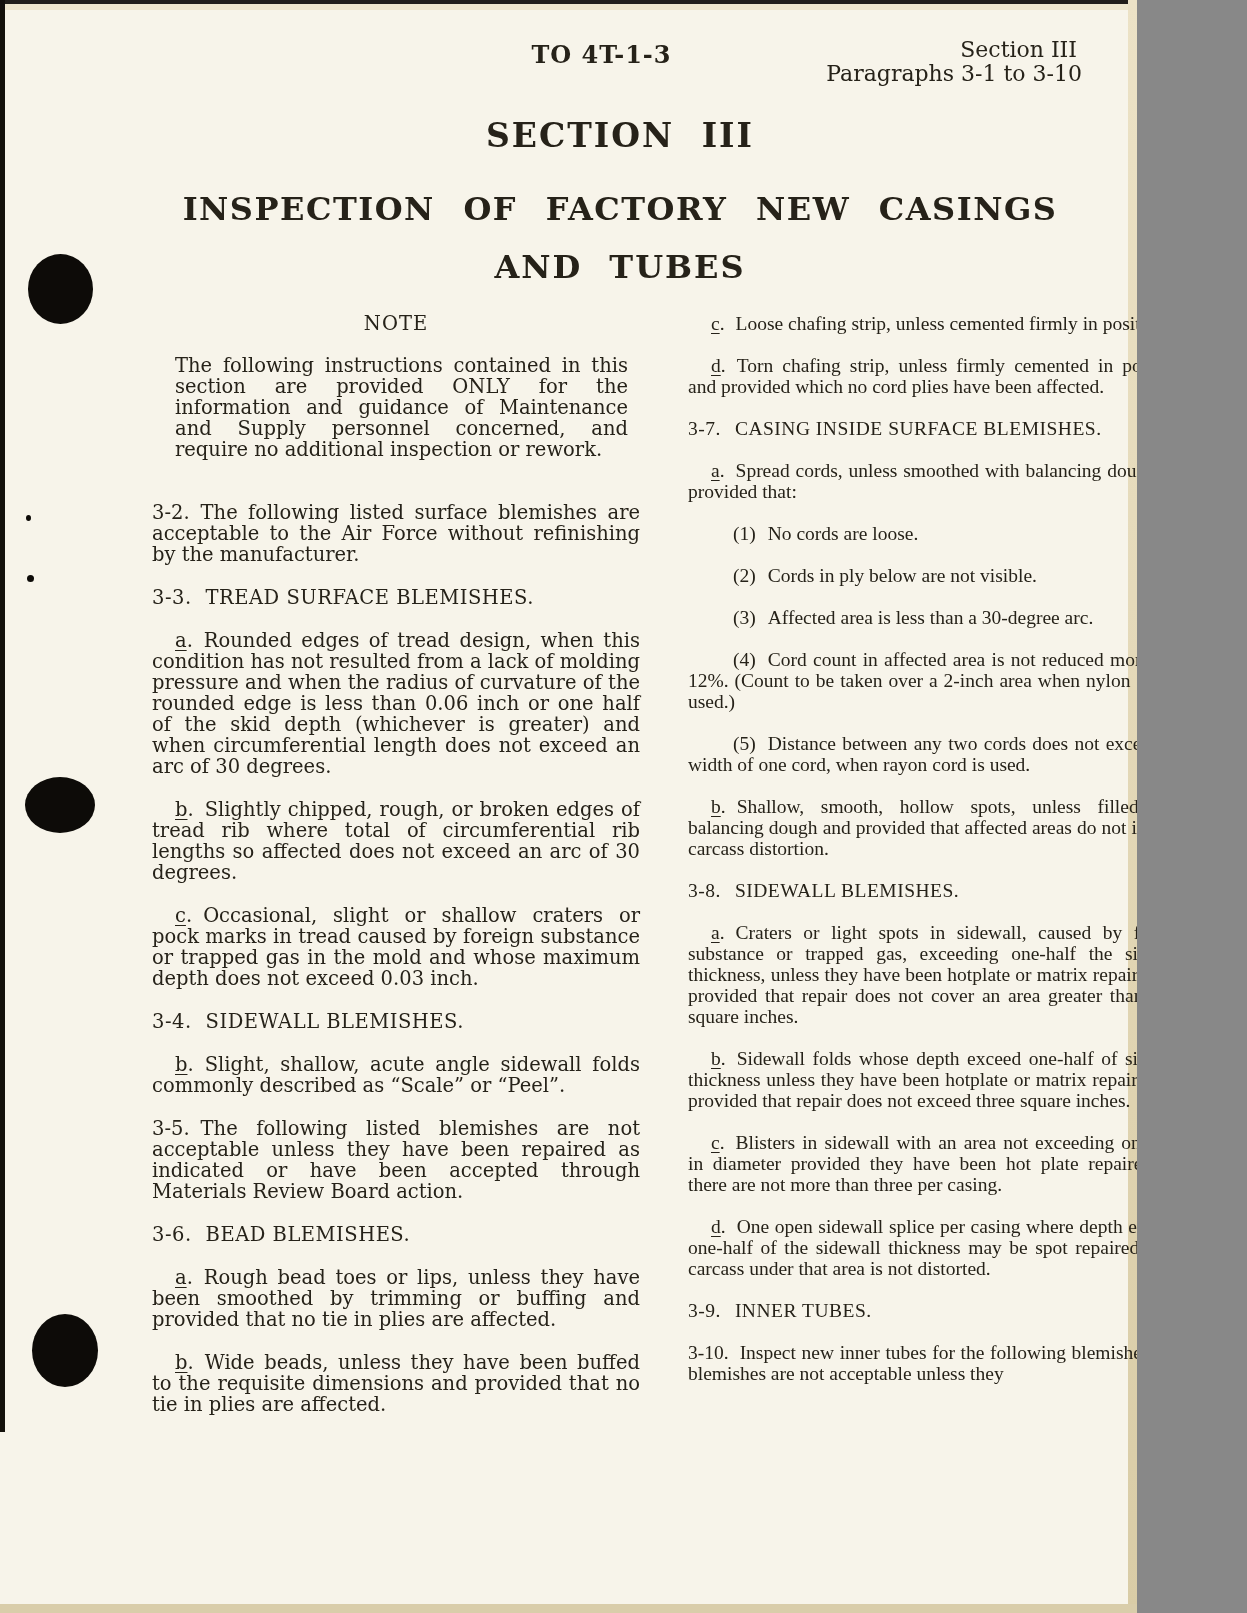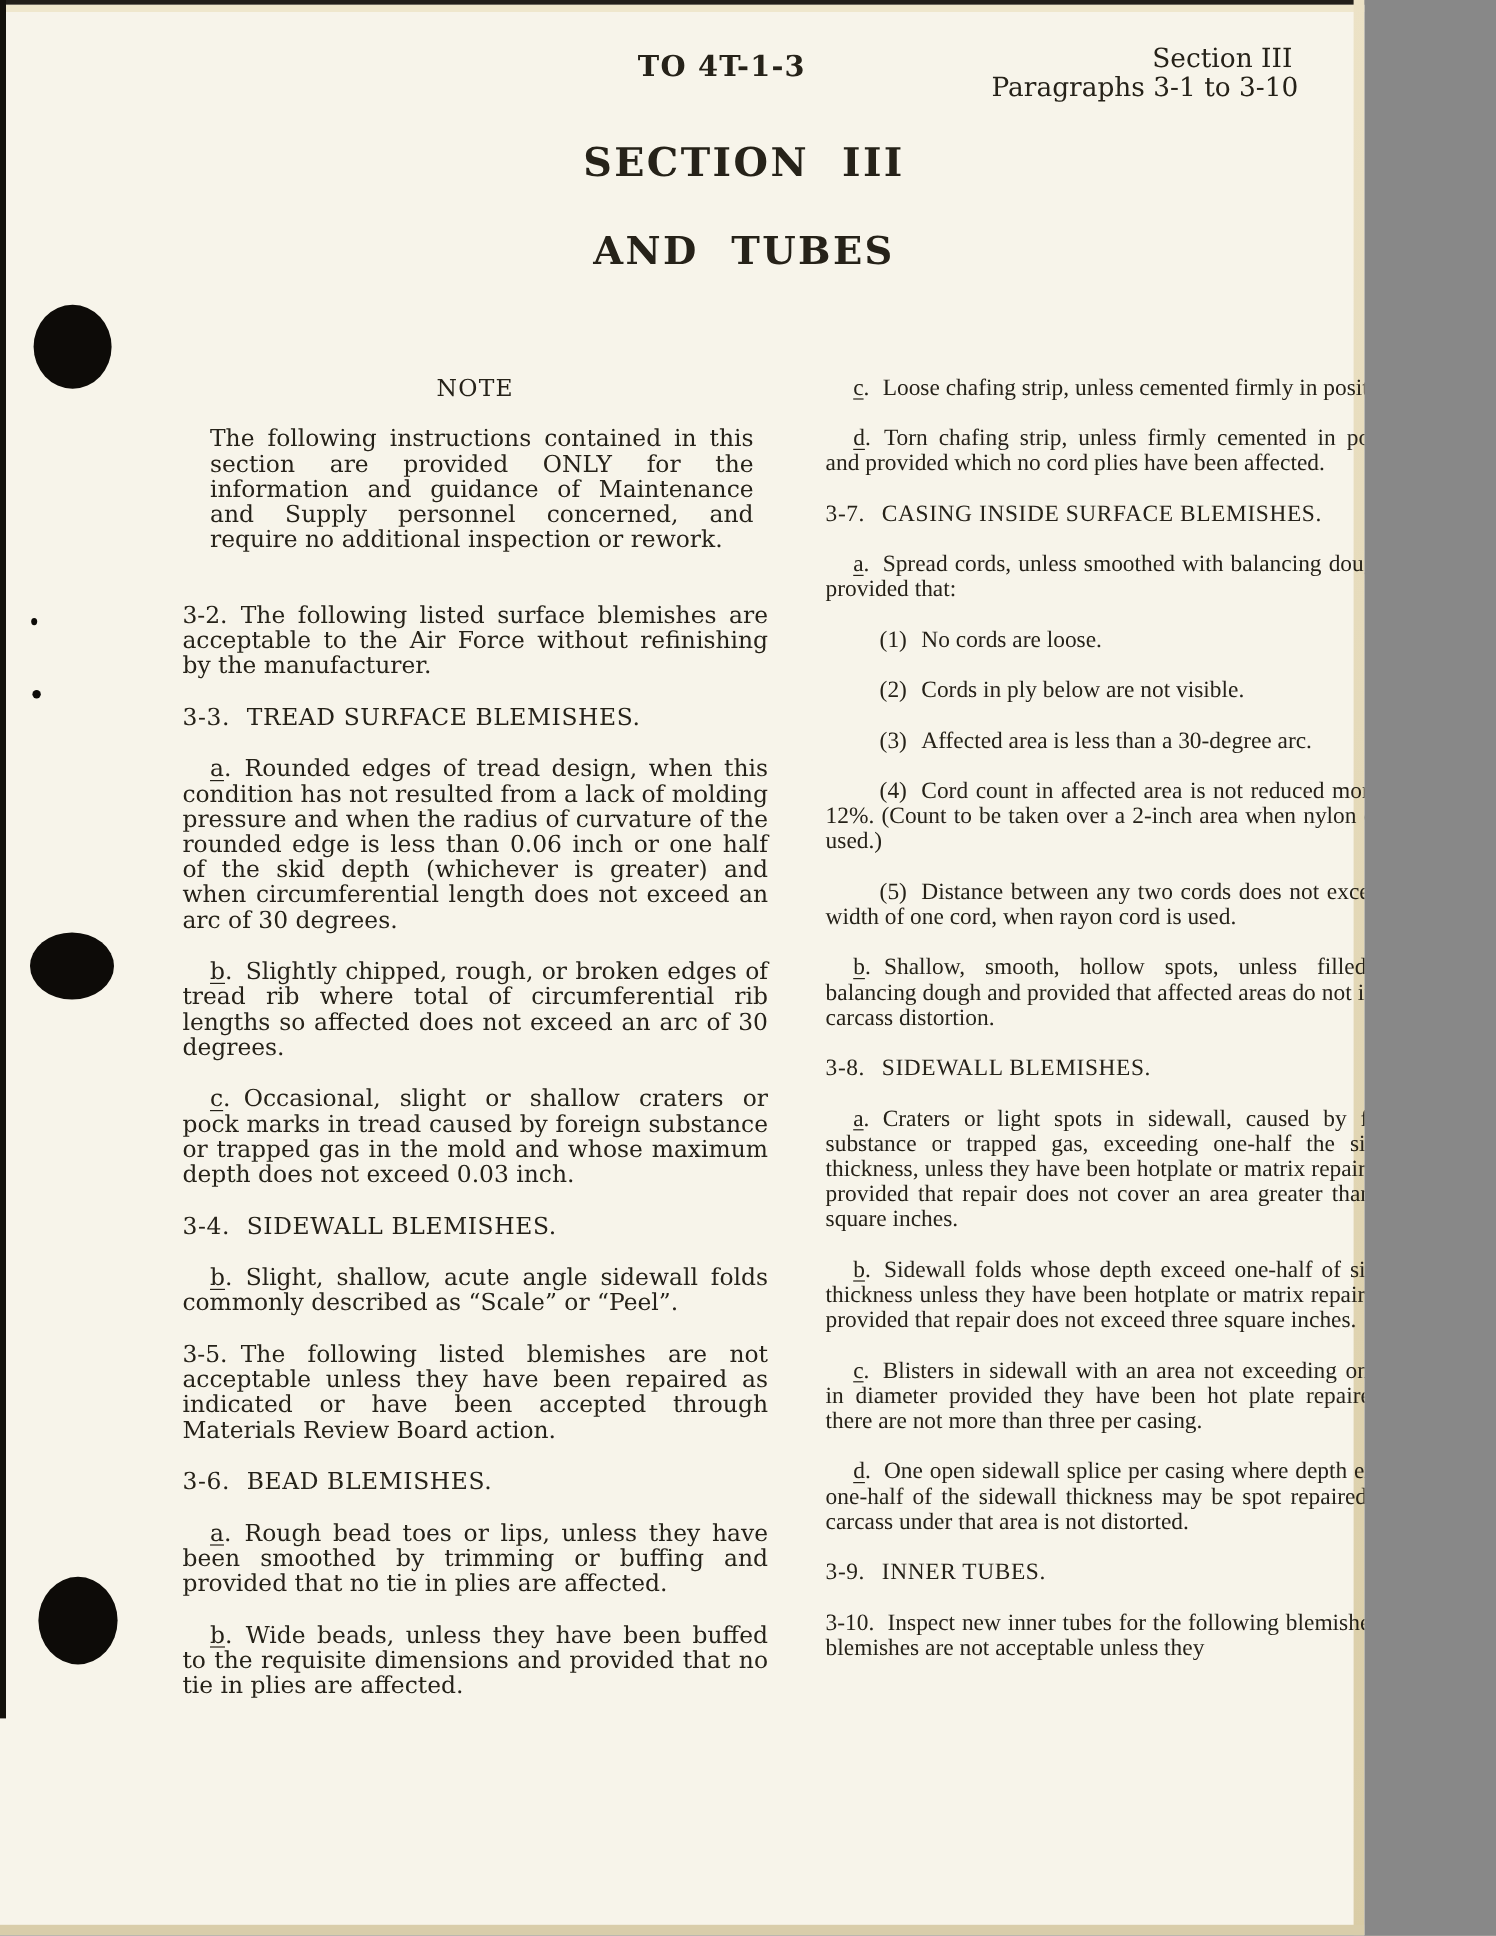--- a/index.html
+++ b/index.html
@@ -75,20 +75,21 @@
   <div class="dot speck2"></div>
 
   <div class="doc-number">TO 4T-1-3</div>
   <div class="header-right">
     <div class="l1">Section III</div>
     <div class="l2">Paragraphs 3-1 to 3-10</div>
   </div>
 
   <div class="title">
     <div class="t1">SECTION III</div>
+    <div class="t2">INSPECTION OF FACTORY NEW CASINGS</div>
     <div class="t3">AND TUBES</div>
   </div>
 
   <div class="columns">
     <div class="col col-left" id="col-left">
         <p class="blk note-title"><span class="txt">NOTE</span></p>
         <p class="blk note-body"><span class="txt">The following instructions contained in this section are provided ONLY for the information and guidance of Maintenance and Supply personnel concerned, and require no additional inspection or rework.</span></p>
         <p class="blk para"><span class="lbl">3-2.</span><span class="txt">The following listed surface blemishes are acceptable to the Air Force without refinishing by the manufacturer.</span></p>
         <p class="blk heading"><span class="lbl">3-3.</span><span class="txt">TREAD SURFACE BLEMISHES.</span></p>
         <p class="blk item"><span class="lbl"><span class="u">a</span>.</span><span class="txt">Rounded edges of tread design, when this condition has not resulted from a lack of molding pressure and when the radius of curvature of the rounded edge is less than 0.06 inch or one half of the skid depth (whichever is greater) and when circumferential length does not exceed an arc of 30 degrees.</span></p>

